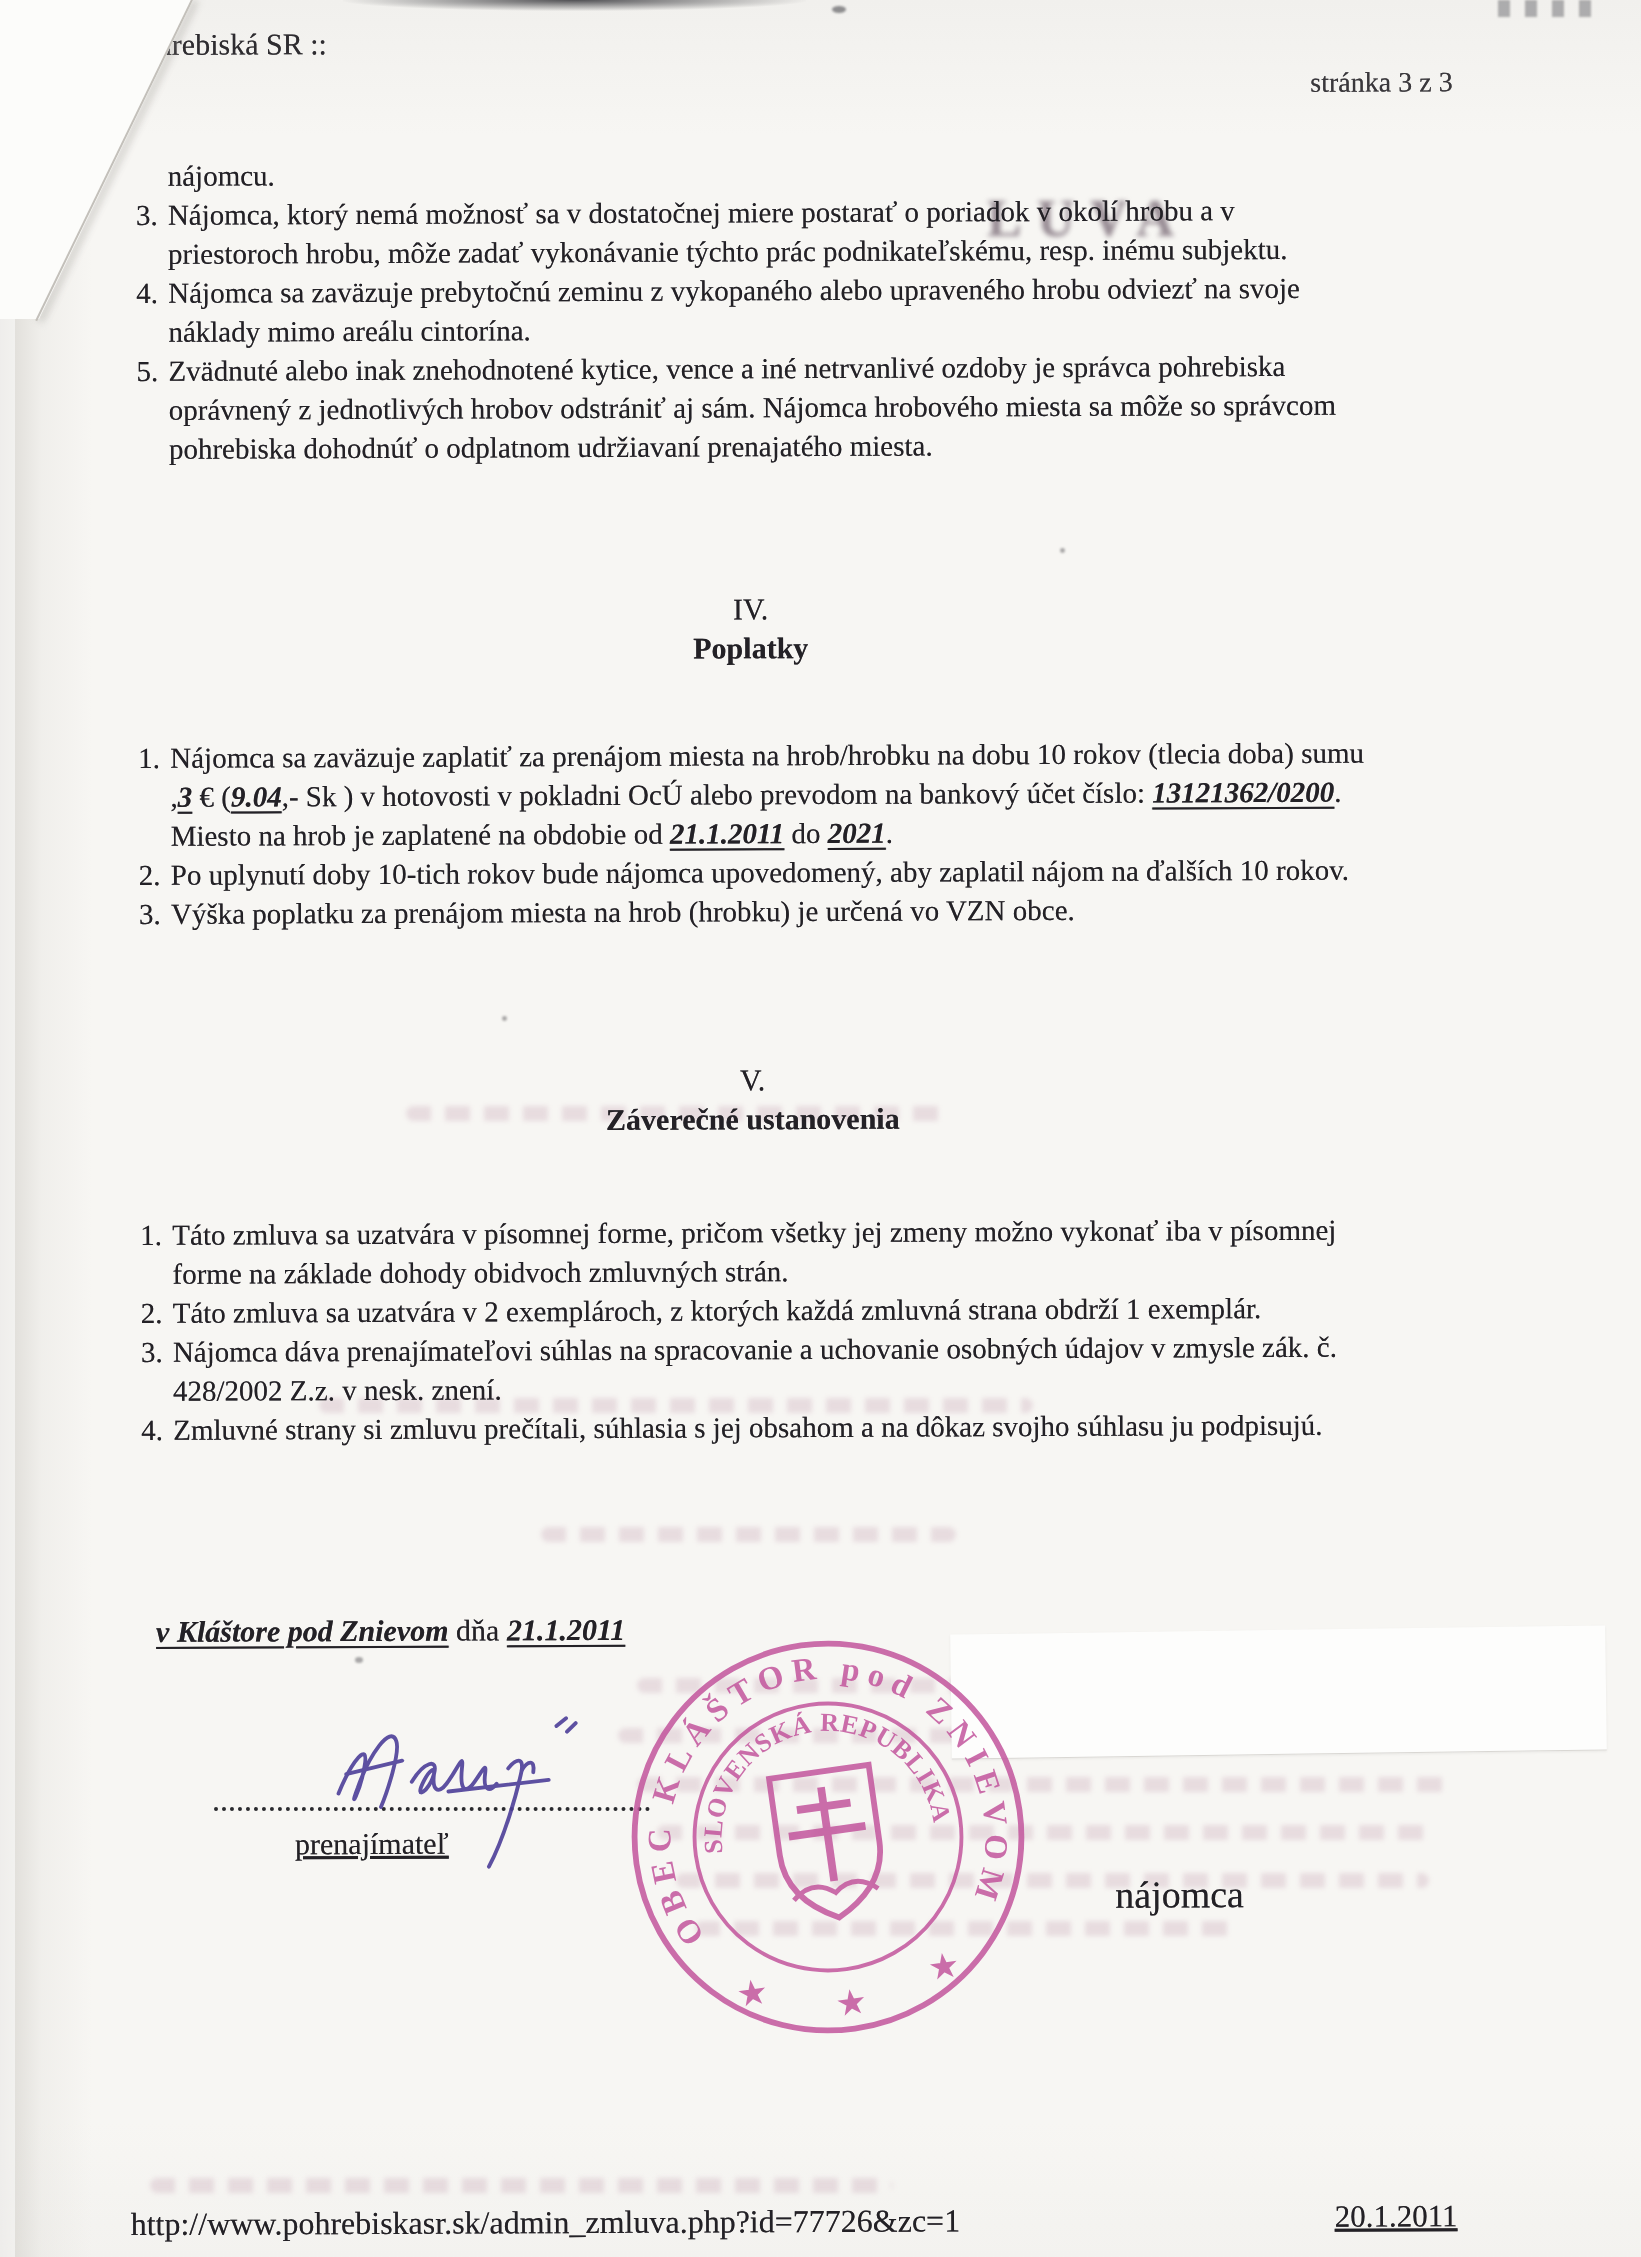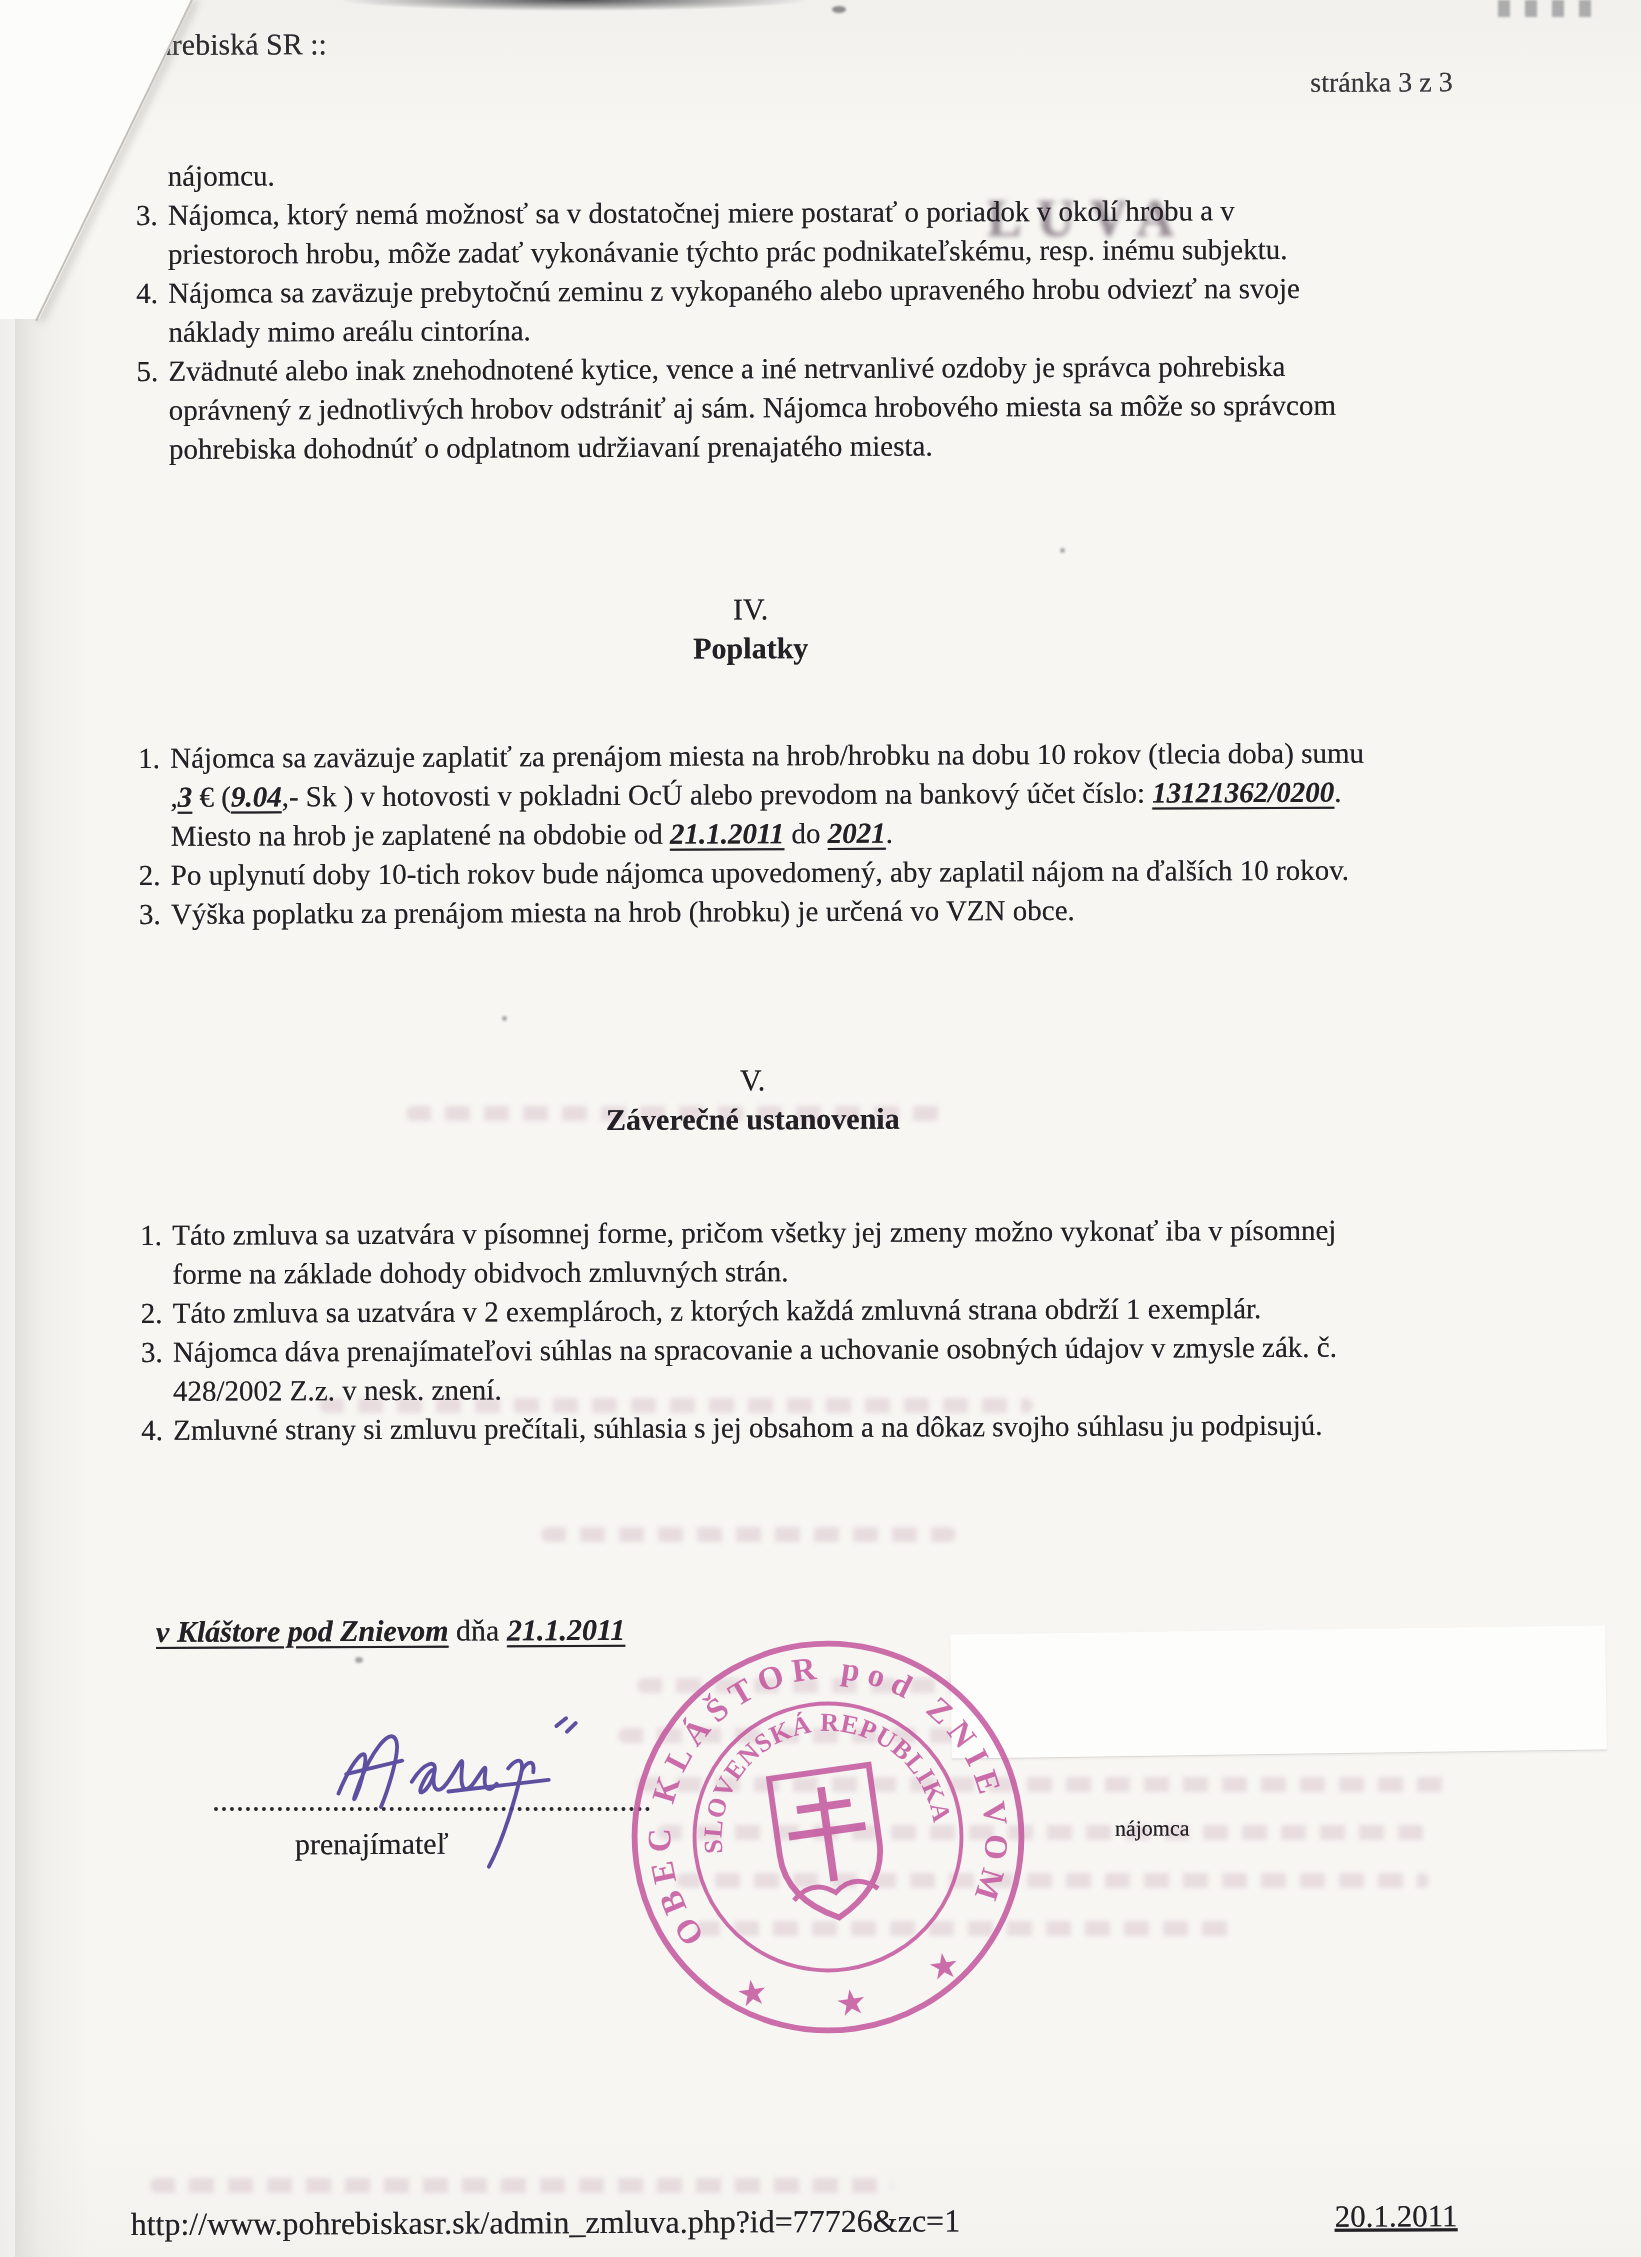--- a/index.html
+++ b/index.html
@@ -49,22 +49,22 @@
   .doc-item .itext { flex:1 1 auto; }
   .heading { position:absolute; left:140px; width:1226px; text-align:center; font-size:30px; line-height:39px; }
   .heading .sec-num { display:block; font-weight:normal; }
   .heading .sec-title { display:block; font-weight:bold; }
   .seg-r { }
   .seg-biu { font-weight:bold; font-style:italic; text-decoration:underline;
     text-decoration-thickness:2.4px; text-underline-offset:4.8px; }
   .closing { position:absolute; left:154px; top:1612px; font-size:30px; }
   .dotline { position:absolute; left:214px; top:1788px; width:436px; height:19.3px;
     border-bottom:4.8px dotted #2a2a2e; z-index:5; }
-  .sig-label-left { position:absolute; left:292px; top:1825px; font-size:30px; }
-  .sig-label-right { position:absolute; left:1112px; top:1817px; font-size:22px; }
+  .sig-label-left { position:absolute; left:292px; top:1825px; font-size:30px;text-decoration:underline; }
+  .sig-label-right { position:absolute; left:1112px; top:1874px; font-size:38px; }
   .footer-url { position:absolute; left:126px; top:2203px; font-size:32px; }
   .footer-date { position:absolute; left:1330px; top:2201px; font-size:31px;text-decoration:underline; }
   
   .signature { position:absolute; left:319px; top:1697px; z-index:6; }
   .stamp { position:absolute; left:623px; top:1632px; z-index:5; opacity:.84; transform:rotate(-8deg); }
   .stamp text { fill:#c2539c; font-family:"Liberation Serif",serif; font-weight:bold; }
   .stampline { stroke:#c2539c; fill:none; }
 </style>
 </head>
 <body>

